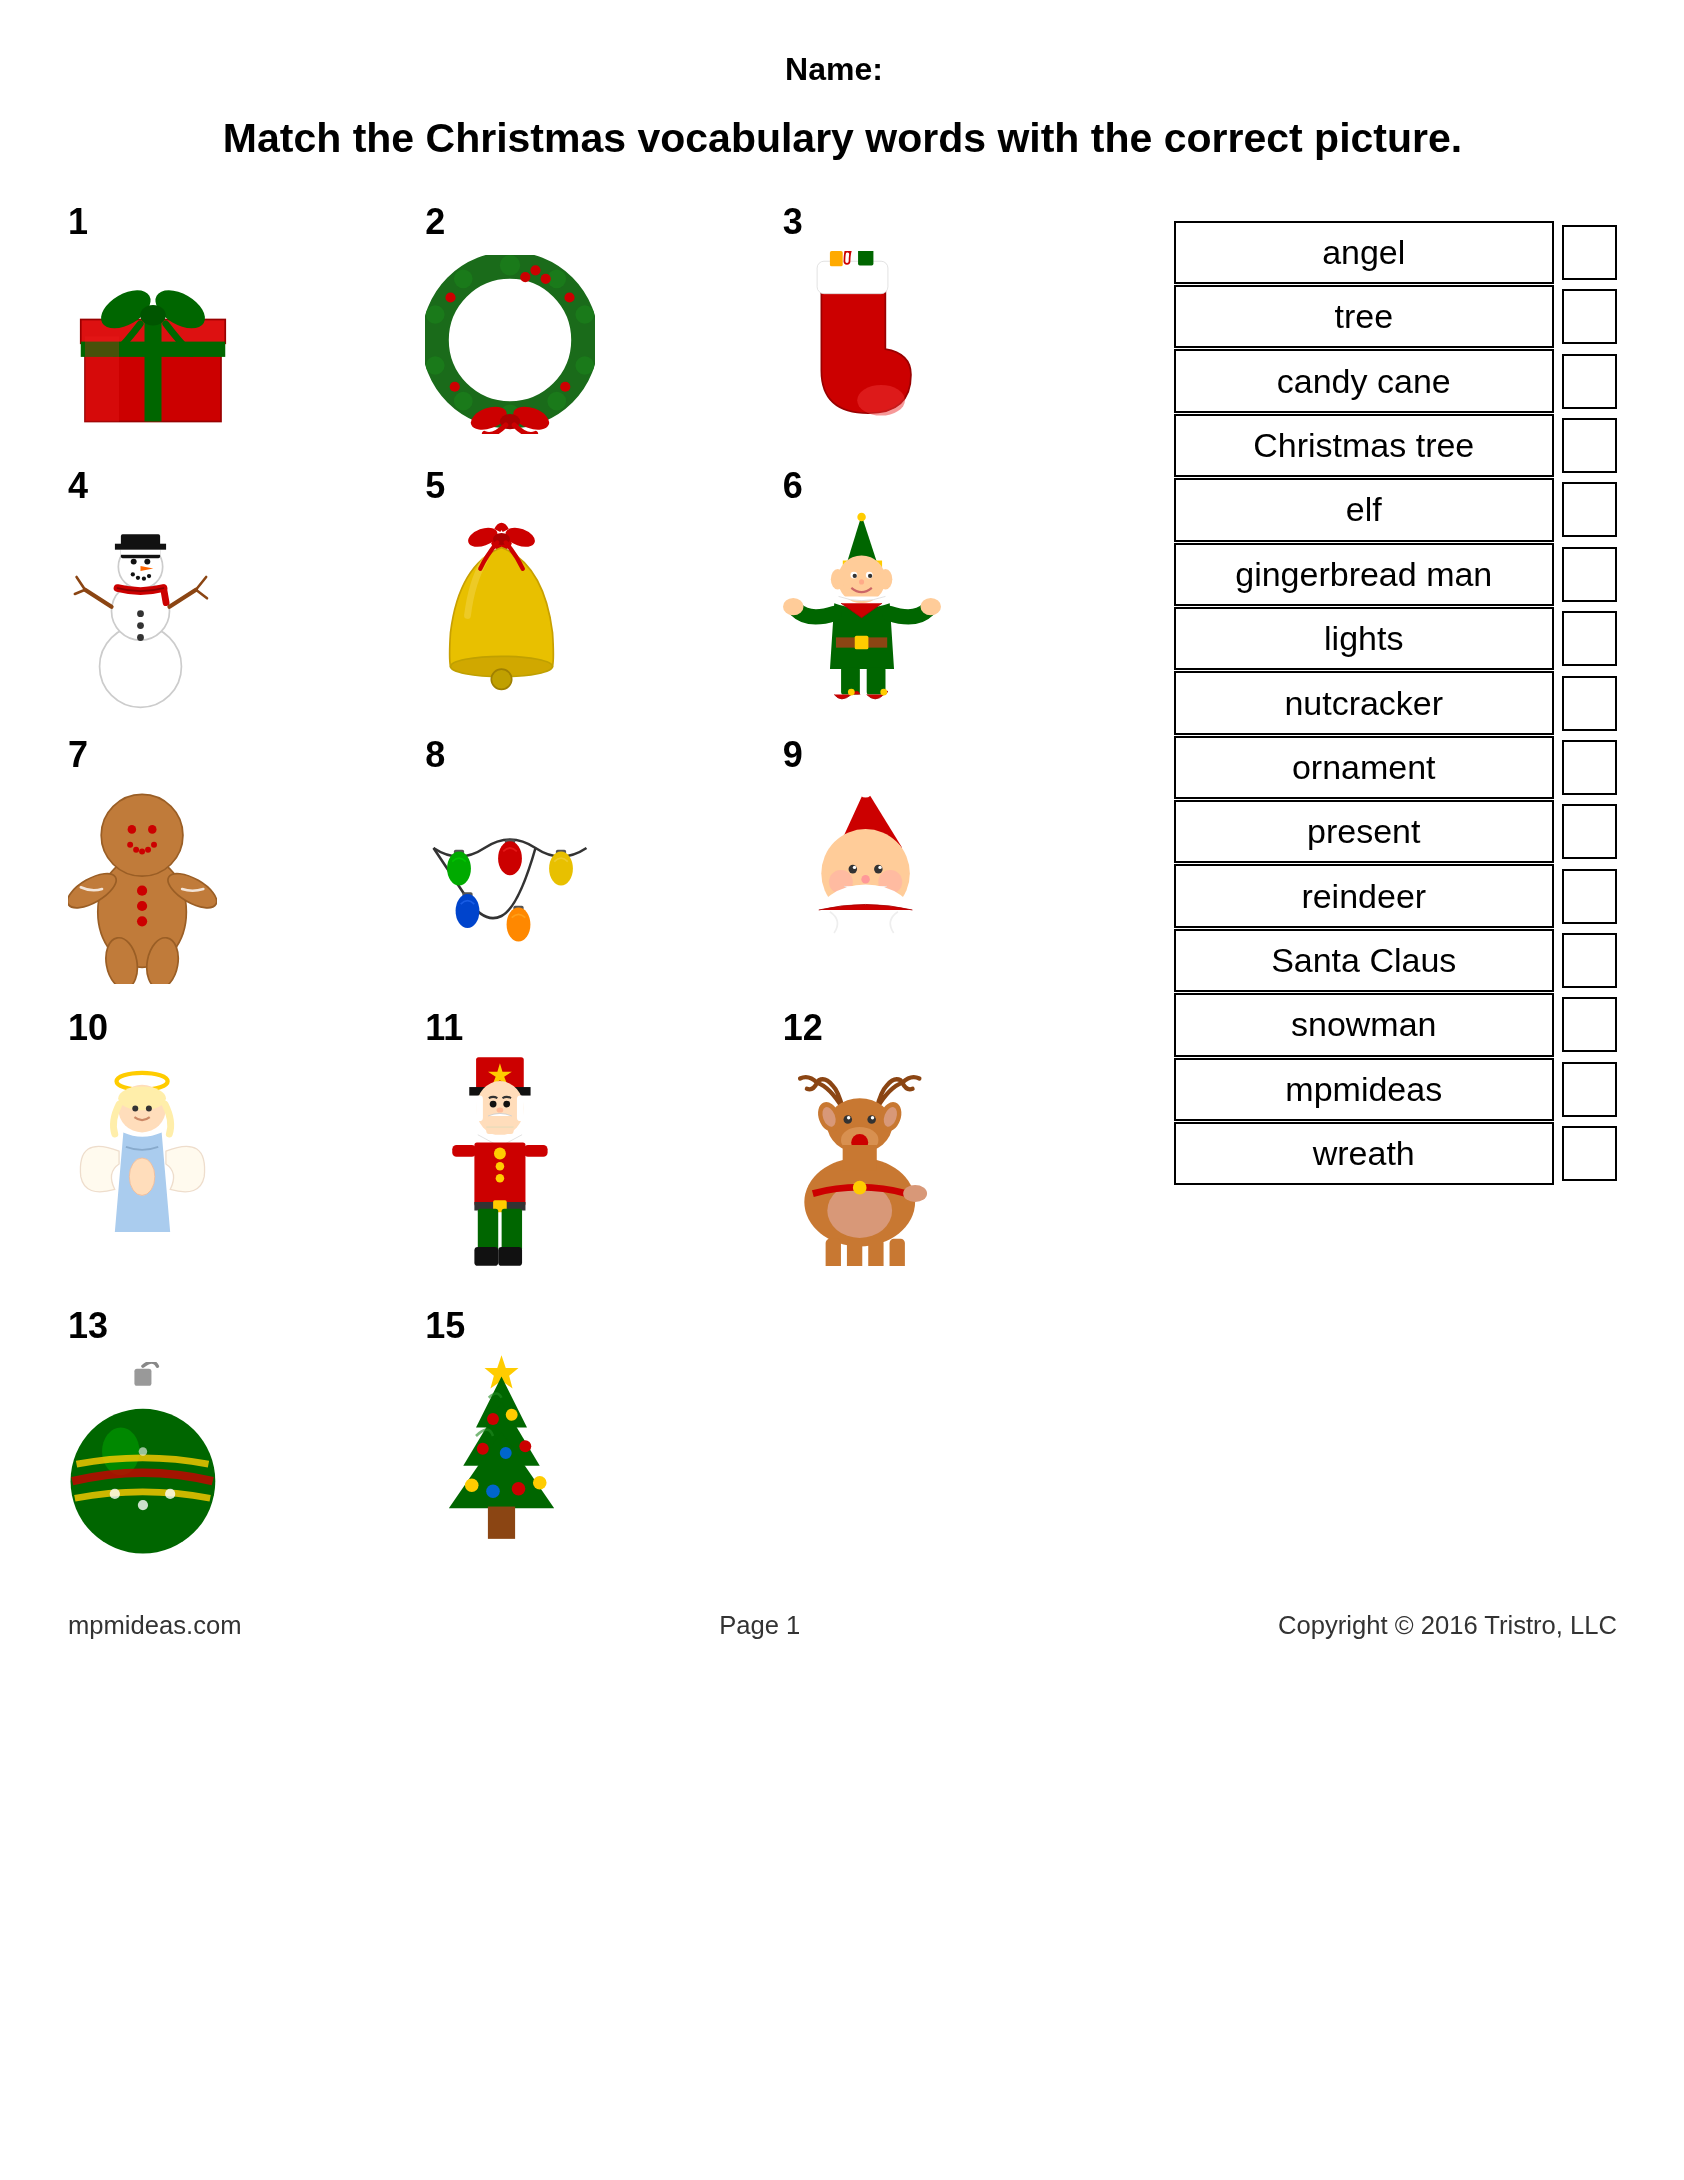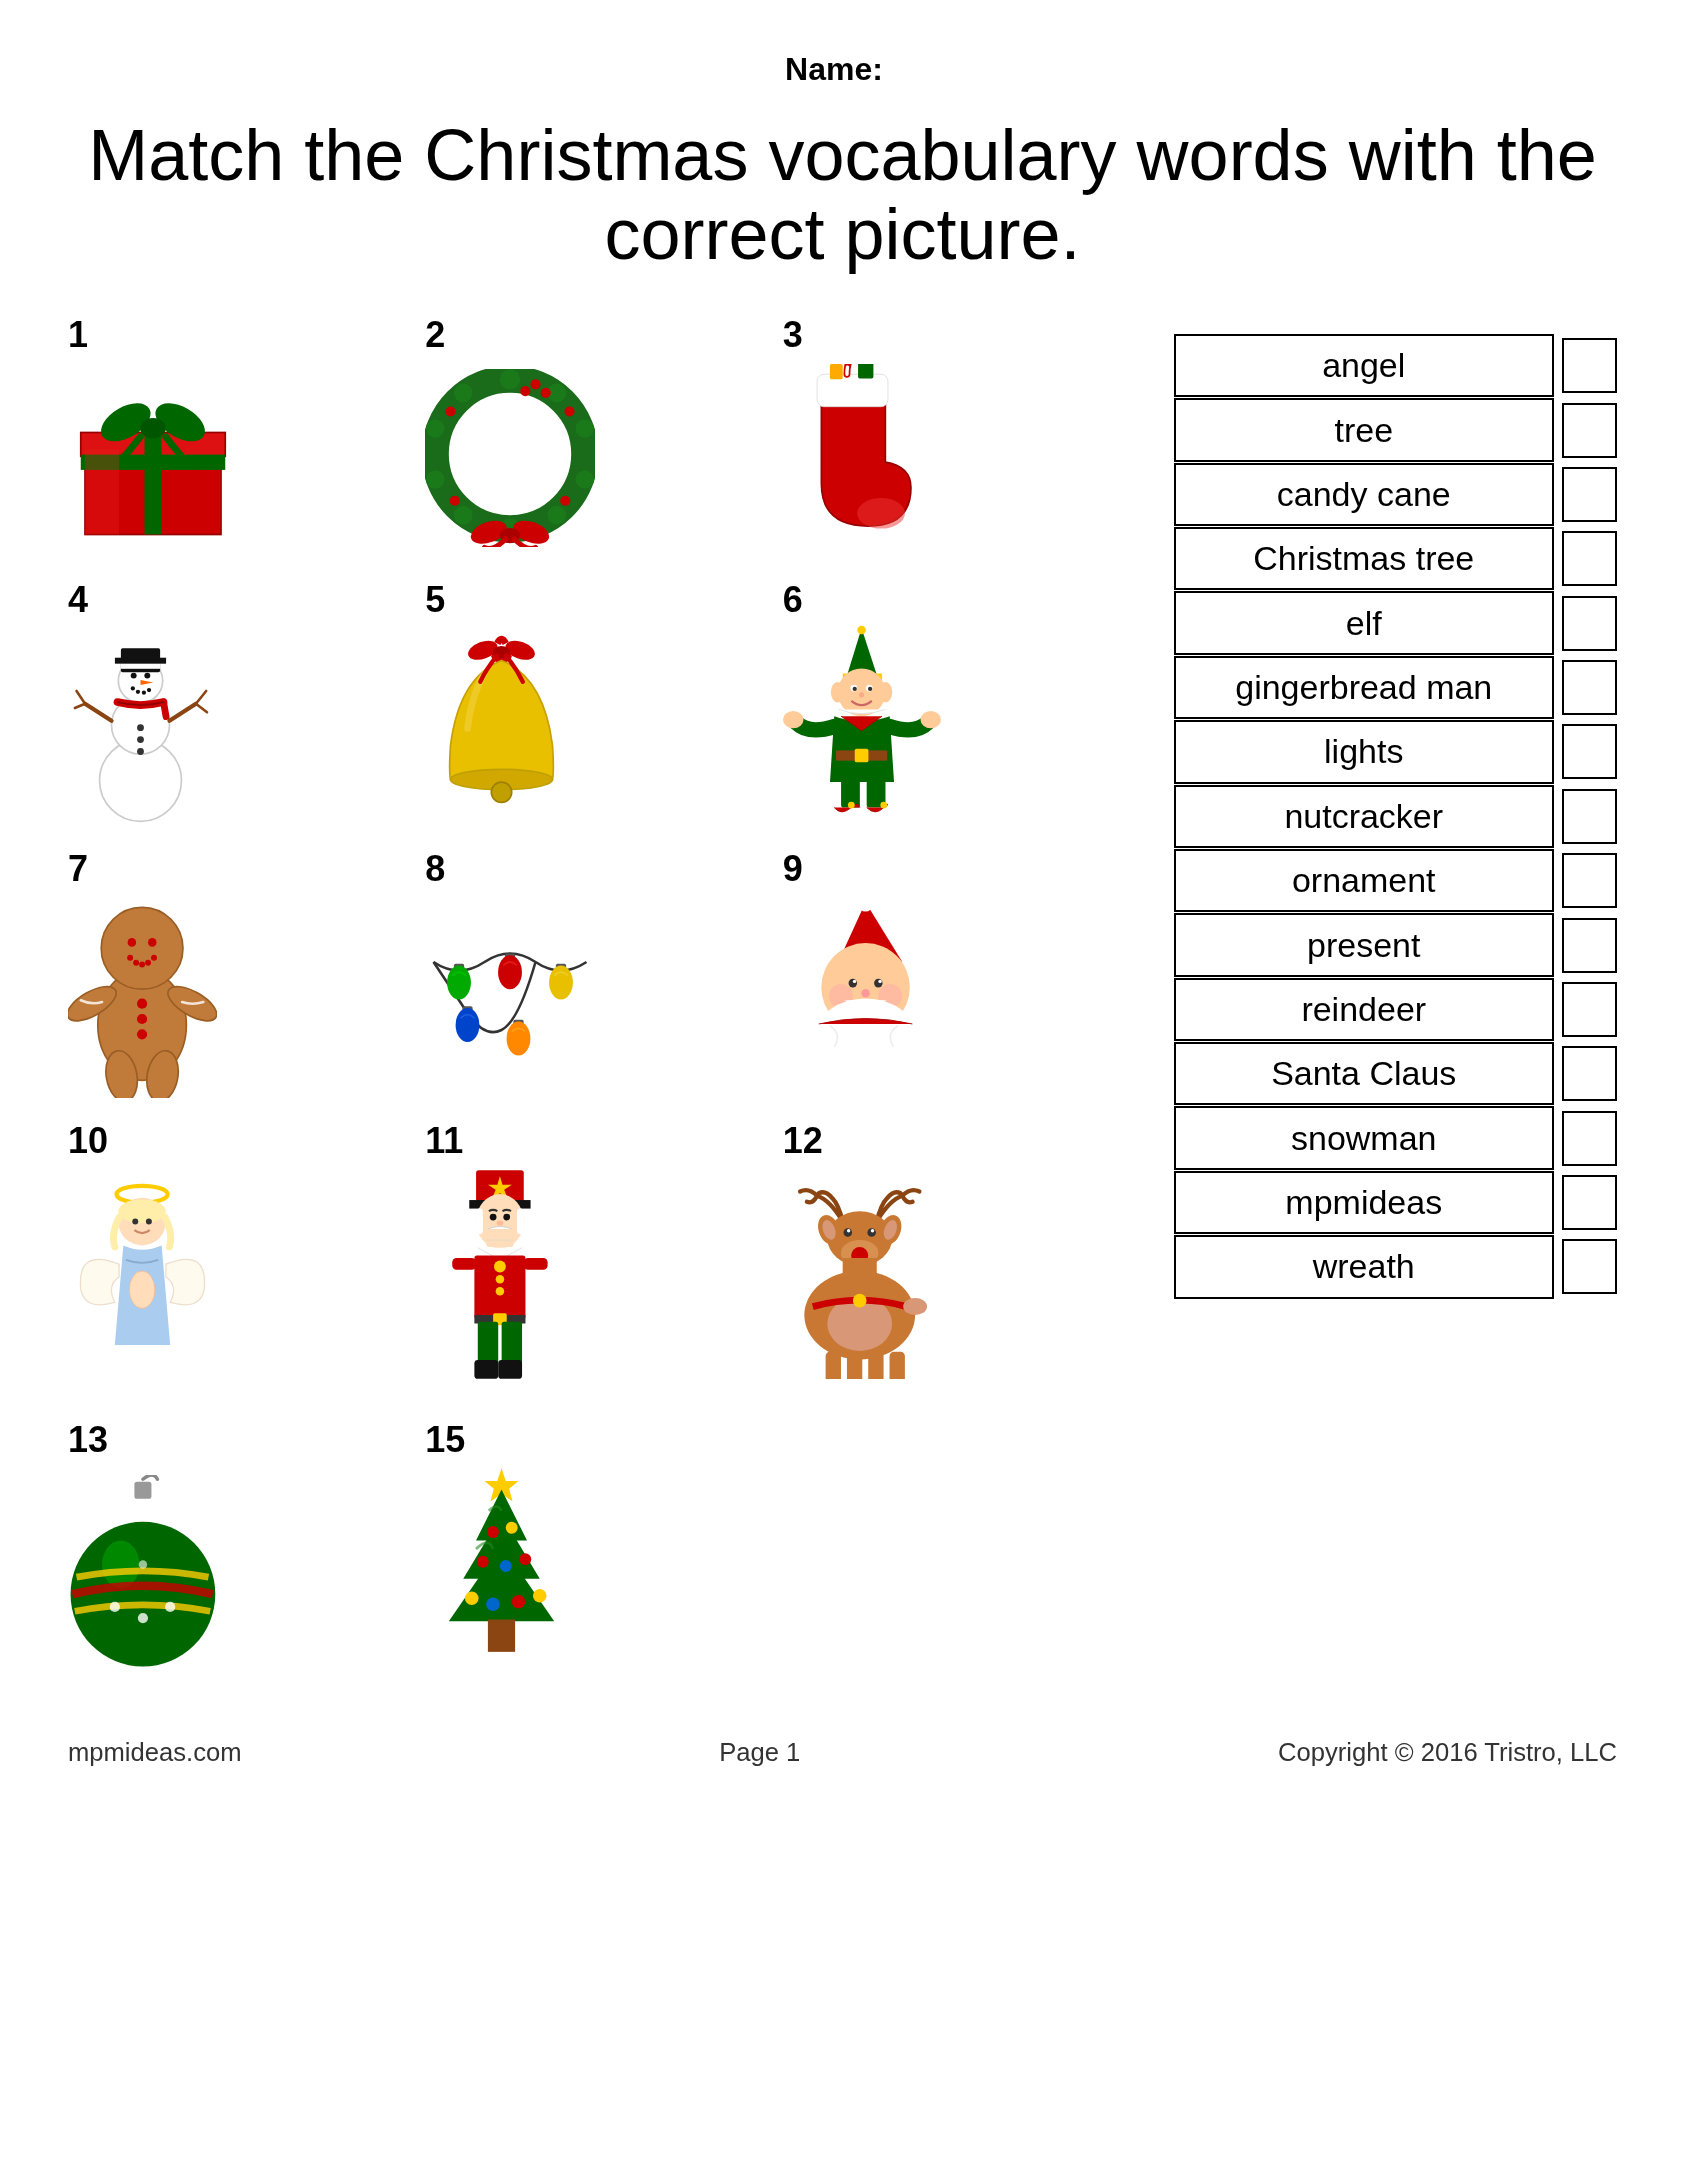--- a/index.html
+++ b/index.html
@@ -21,22 +21,22 @@
     }
     .name-line span {
       margin-right: 17px;
     }
     .name-line .line {
       flex: 1;
       border-bottom: 2.6px solid #000;
       height: 8.5px;
     }
     h1 {
-      font-size: 72px;
-      font-weight: 400;
+      font-size: 41px;
+      font-weight: 700;
       text-align: center;
       margin-bottom: 43px;
       line-height: 1.1;
     }
     .main-content {
       display: flex;
       gap: 51px;
     }
     .pictures-section {
       flex: 1.3;
@@ -91,21 +91,21 @@
       border: 2.1px solid #000;
       width: 55px;
       height: 55px;
       background: #fff;
       flex-shrink: 0;
     }
     
     .footer {
       display: flex;
       justify-content: space-between;
-      margin-top: 57px;
+      margin-top: 43px;
       font-size: 25.6px;
       color: #333;
     }
 
     
     .svg-container svg {
       max-width: 100%;
       height: auto;
     }
 

